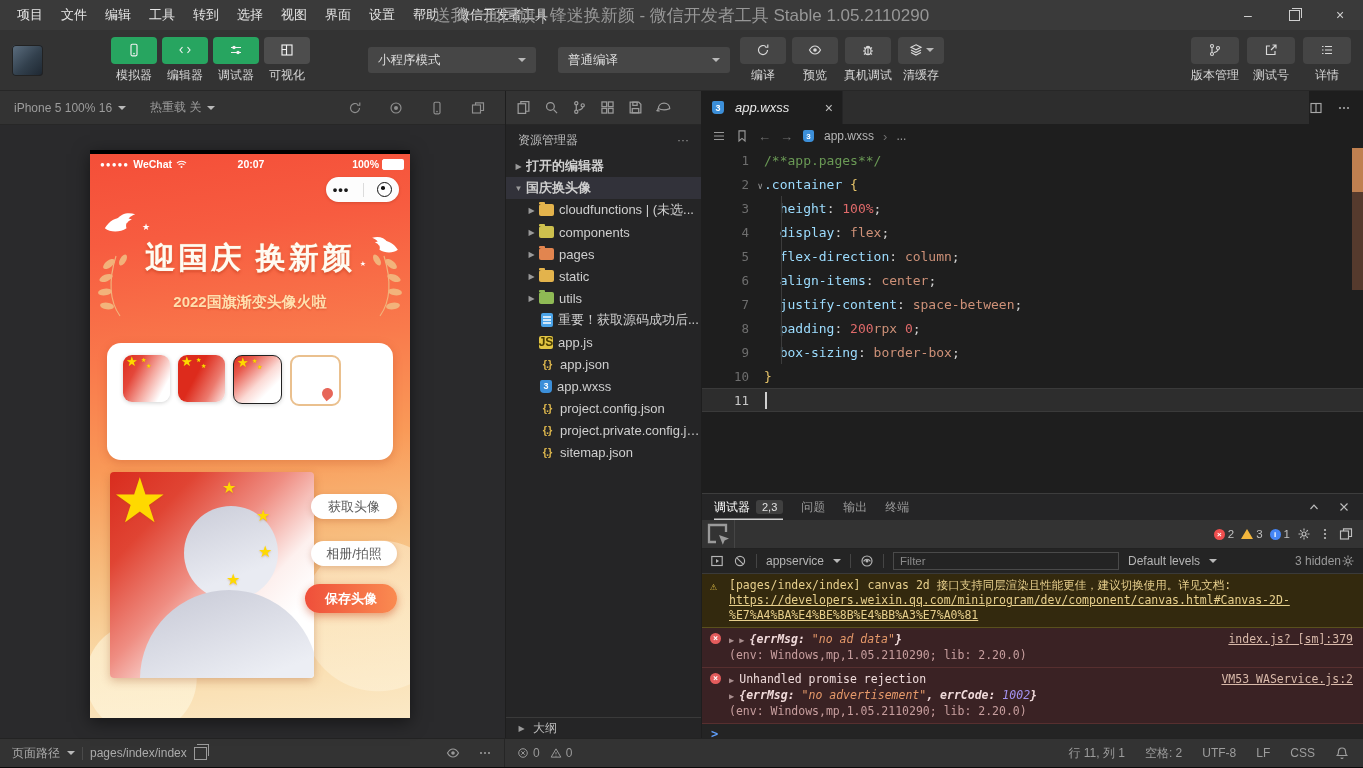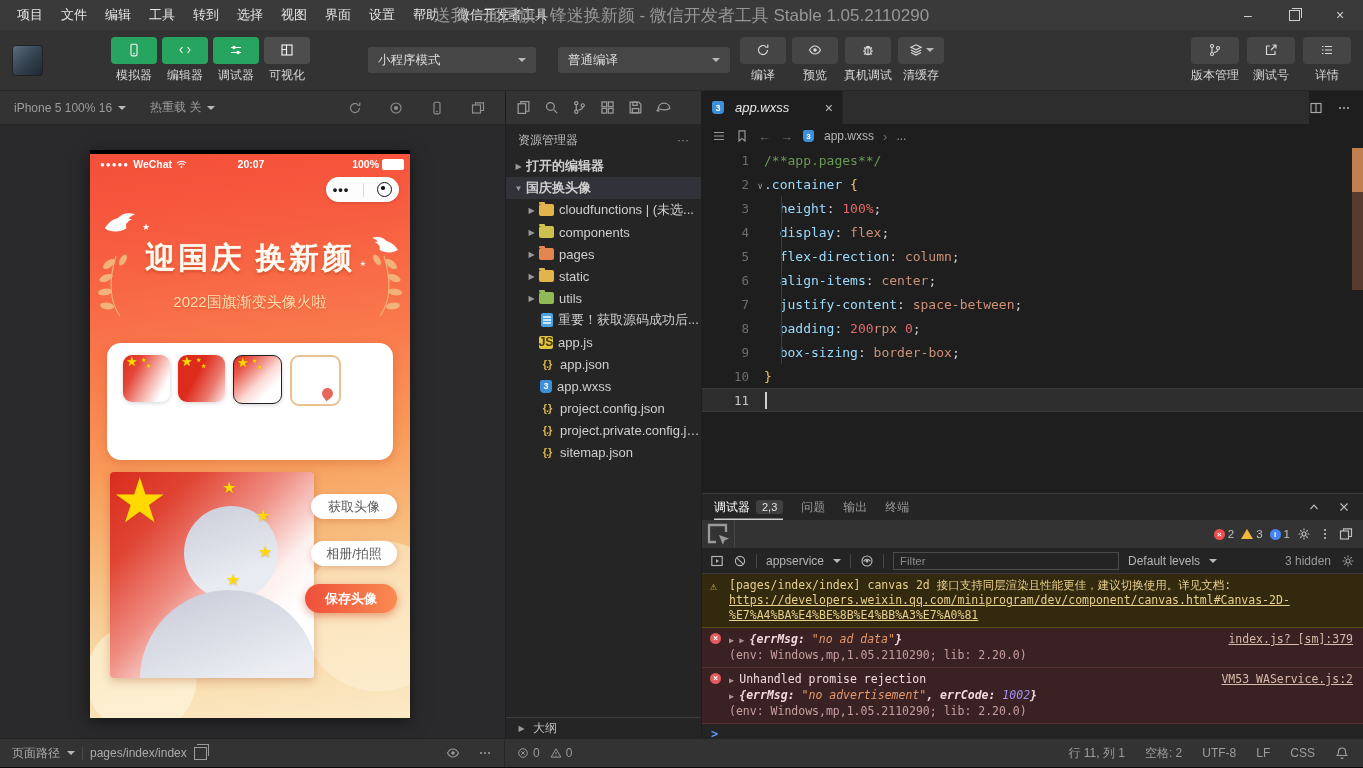--- a/index.html
+++ b/index.html
@@ -68,21 +68,21 @@
   .cap-dots{color:#1a1a1a;font-size:13px;font-weight:bold;letter-spacing:1px;line-height:10px;}
   .cap-div{width:1px;height:14px;background:#dcdcdc;}
   .cap-circle{width:13px;height:13px;border:1.8px solid #111;border-radius:50%;position:relative;}
   .cap-circle::after{content:"";position:absolute;left:3.2px;top:3.2px;width:3.6px;height:3.6px;border-radius:50%;background:#111;}
   .p-dove{position:absolute;width:36px;height:26px;}
   .p-dove.right{transform:scaleX(-1);width:30px;}
   .p-laurel{position:absolute;width:34px;height:74px;opacity:.95;}
   .p-laurel.right{transform:scaleX(-1);}
   .p-sparkle{position:absolute;color:#fff;font-size:9px;}
   .p-title{position:absolute;top:88px;left:0;right:0;text-align:center;font-size:30px;font-weight:800;color:#fffbf2;letter-spacing:3px;text-shadow:0 2px 3px rgba(186,52,24,.55),0 0 1px #ffd9a8;}
-  .p-subtitle{position:absolute;top:143px;left:0;right:0;text-align:center;font-size:15px;font-weight:normal;color:#ffdfae;text-shadow:0 1px 2px rgba(186,52,24,.4);}
+  .p-subtitle{position:absolute;top:143px;left:0;right:0;text-align:center;font-size:15px;font-weight:bold;color:#ffdfae;text-shadow:0 1px 2px rgba(186,52,24,.4);}
   .p-card{position:absolute;left:17px;top:193px;width:286px;height:117px;background:#fff;border-radius:14px;box-shadow:0 3px 10px rgba(170,50,20,.25);}
   .p-tabs{display:flex;gap:12px;padding:16px 0 0 17px;font-size:13.5px;font-weight:bold;color:#4a4a4a;}
   .p-tab.active{color:#e54035;}
   .p-thumbs{display:flex;gap:8px;padding:12px 0 0 16px;}
   .thumb{width:47px;height:47px;border-radius:9px;position:relative;overflow:hidden;box-shadow:0 1px 4px rgba(0,0,0,.18);}
   .thumb.t1{background:linear-gradient(118deg,#dd2b1c 0%,#e4473a 28%,#f4a79e 55%,#fff 82%);}
   .thumb.t2{background:linear-gradient(118deg,#dd2b1c 0%,#dd2b1c 40%,#ec7a6e 72%,#fdecea 100%);}
   .thumb.t3{background:linear-gradient(135deg,#dd2b1c 0%,#e85a4d 22%,#fbd9d4 55%,#fff 75%);border:1.5px solid #222;}
   .thumb.t4{background:#fff;border:2px solid #eac08e;box-shadow:none;}
   .thumb .st{position:absolute;color:#ffd900;text-shadow:0 0 1px #c99400;}
@@ -162,21 +162,21 @@
   .dt-tab.active{background:#000;color:#fff;}
   .dt-badges{margin-left:auto;display:flex;align-items:center;gap:7px;padding-right:10px;font-size:11.5px;}
   .bdg{display:flex;align-items:center;gap:3px;}
   .bdg-err{width:11px;height:11px;border-radius:50%;background:#ef4e4e;color:#fff;font-size:8px;display:flex;align-items:center;justify-content:center;font-weight:bold;}
   .bdg-warn{width:0;height:0;border-left:6px solid transparent;border-right:6px solid transparent;border-bottom:10px solid #f2b63d;}
   .bdg-info{width:11px;height:11px;border-radius:50%;background:#4585f5;color:#fff;font-size:8px;display:flex;align-items:center;justify-content:center;font-weight:bold;}
   .console-bar{height:24px;flex:none;display:flex;align-items:center;gap:9px;padding:0 8px;border-bottom:1px solid #3a3a3a;font-size:12px;color:#b5b5b5;}
   .cb-sep{width:1px;height:14px;background:#454545;}
   .filter{width:212px;height:16px;background:#242424;border:1px solid #4a4a4a;color:#bbb;font-size:11.5px;padding:0 6px;font-family:inherit;outline:none;}
   .filter::placeholder{color:#8a8a8a;}
-  .cb-right{margin-left:auto;display:flex;align-items:center;gap:10px;color:#9a9a9a;}
+  .cb-right{margin-left:auto;display:flex;align-items:center;color:#9a9a9a;}
   .console-msgs{flex:1;font-family:"DejaVu Sans Mono","Liberation Mono",monospace;font-size:11.5px;overflow:hidden;line-height:15px;}
   .msg{padding:4px 10px 4px 27px;position:relative;}
   .msg .micon{position:absolute;left:8px;top:5px;width:11px;height:11px;}
   .msg.warn{background:#33290e;border-bottom:1px solid #59501d;color:#e7cf8c;}
   .msg.err{background:#3a2224;border-bottom:1px solid #572f2f;color:#efdcdc;}
   .micon-warn{color:#e8c54a;}
   .micon-err{width:11px;height:11px;border-radius:50%;background:#e45c5c;color:#fff;font-size:8.5px;display:flex;align-items:center;justify-content:center;font-weight:bold;}
   .wrap-line{overflow-wrap:anywhere;}
   .mline{display:flex;align-items:baseline;}
   .mmain{flex:1;min-width:0;}

